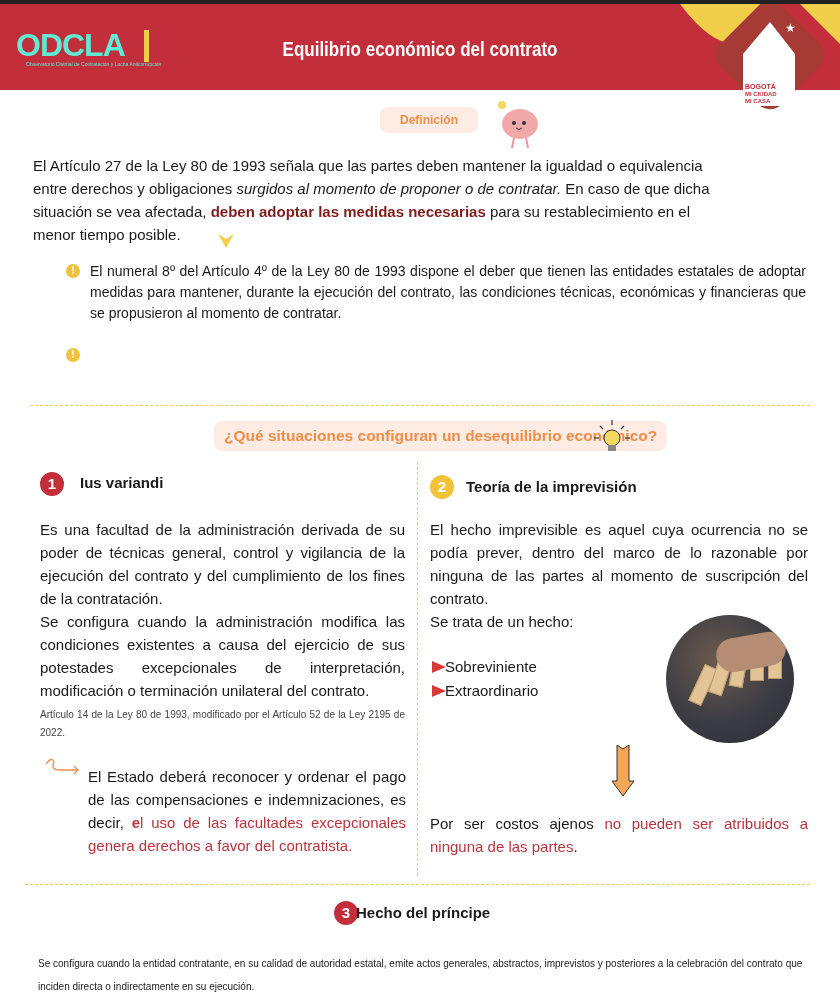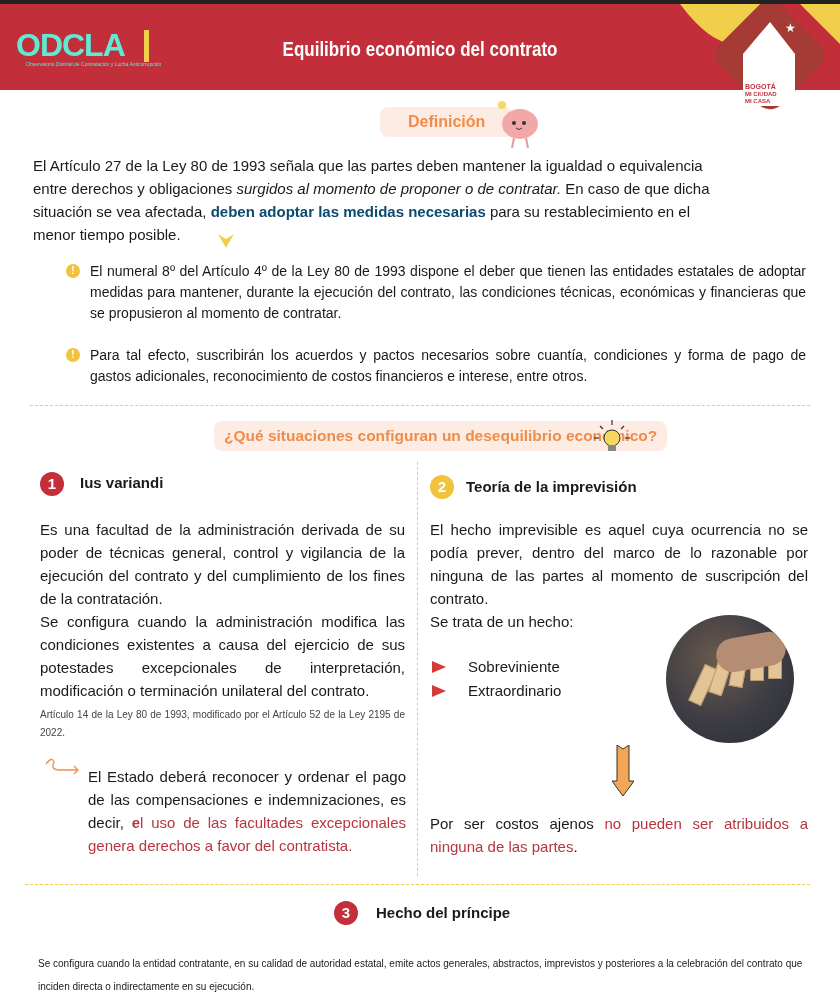--- a/index.html
+++ b/index.html
@@ -7,41 +7,41 @@
 .topline{position:absolute;left:0;top:0;width:840px;height:4px;background:#222}
 .header{position:absolute;left:0;top:4px;width:840px;height:86px;background:#c22e3a;overflow:hidden}
 .yellow-wave{position:absolute;top:0;left:640px;width:200px;height:60px}
 .logo{position:absolute;left:16px;top:26px;color:#5eead4}
 .logo .name{font-size:32px;font-weight:bold;letter-spacing:-1px;line-height:30px;font-family:"Liberation Sans",sans-serif}
 .logo .sub{font-size:5px;margin-top:1px;margin-left:10px}
 .logo-bar{position:absolute;left:144px;top:26px;width:5px;height:32px;background:#f2cf4a}
 .title{position:absolute;left:0;width:840px;top:34px;text-align:center;color:#fff;font-size:20px;font-weight:bold;font-family:"Liberation Sans Narrow","Liberation Sans",sans-serif;transform:scaleX(.85)}
 .badge{position:absolute;left:705px;top:4px;width:130px;height:130px}
 .pill{display:inline-block;background:#fdece3;color:#ef8d4a;font-weight:bold;border-radius:8px}
-.def-pill{position:absolute;left:380px;top:107px;padding:6px 28px;font-size:16px}
+.def-pill{position:absolute;left:380px;top:107px;padding:6px 20px;font-size:12px}
 .brain{position:absolute;left:490px;top:98px}
 .p{position:absolute;font-size:15px;line-height:23px}
 .intro{left:33px;top:154px;width:680px}
-.hl{color:#0c4a6e;font-weight:bold}
+.hl{color:#7f1d1d;font-weight:bold}
 .tri{position:absolute;left:218px;top:234px}
 .bullet{position:absolute;left:66px;font-size:14px;line-height:21px;width:740px;padding-left:24px;text-align:justify}
 .bullet .dot{position:absolute;left:0;top:3px;width:14px;height:14px;border-radius:50%;background:#f2c23a;color:#fff;font-size:10px;font-weight:bold;text-align:center;line-height:14px}
 .dash{position:absolute;border-top:1.5px dashed #f2cf4a}
 .q-pill{position:absolute;left:214px;top:421px;padding:6px 10px;font-size:15.5px}
 .bulb{position:absolute;left:592px;top:418px}
 .vline{position:absolute;left:417px;top:462px;height:414px;border-left:1.5px dashed #f2cf4a}
 .num{position:absolute;width:24px;height:24px;border-radius:50%;color:#fff;font-weight:bold;font-size:15px;text-align:center;line-height:24px}
 .sec-title{position:absolute;font-weight:bold;font-size:15px}
 .col1{left:40px;width:365px;text-align:justify}
 .col2{left:430px;width:378px;text-align:justify}
 .small{position:absolute;left:40px;top:706px;width:365px;font-size:10px;line-height:18px;color:#444;text-align:justify}
 .red{color:#b8343e}
 .swirl{position:absolute;left:44px;top:756px}
 .list{position:absolute;left:432px;top:655px;font-size:15px;line-height:24px}
-.list li{list-style:none;position:relative;padding-left:36px}
+.list li{list-style:none;position:relative;padding-left:13px}
 .list li .arr{position:absolute;left:0;top:6px;width:0;height:0;border-top:6px solid transparent;border-bottom:6px solid transparent;border-left:14px solid #d63a3a}
 .photo{position:absolute;left:666px;top:615px;width:128px;height:128px;border-radius:50%;background:radial-gradient(circle at 40% 35%,#6b5a4d 0%,#3c3c44 55%,#2a2c33 100%);overflow:hidden}
 .photo .dom{position:absolute;background:#e2c497;border:1px solid #b89a6e}
 .down-arrow{position:absolute;left:612px;top:745px}
 </style>
 </head>
 <body>
 
 <div class="topline"></div>
 
@@ -85,21 +85,20 @@
 <svg class="tri" width="16" height="14" viewBox="0 0 16 14">
     <path d="M0,0 L8,5 L16,0 L8,14 Z" fill="#f2cf4a"></path>
   </svg>
 
 <div class="bullet" style="top:261px">
   <span class="dot">!</span>
   <span>El numeral 8º del Artículo 4º de la Ley 80 de 1993 dispone el deber que tienen las entidades estatales de adoptar medidas para mantener, durante la ejecución del contrato, las condiciones técnicas, económicas y financieras que se propusieron al momento de contratar.</span>
 </div>
 <div class="bullet" style="top:345px">
   <span class="dot">!</span>
-  <span>Para tal efecto, suscribirán los acuerdos y pactos necesarios sobre cuantía, condiciones y forma de pago de gastos adicionales, reconocimiento de costos financieros e interese, entre otros.</span>
 </div>
 
 <div class="dash" style="left:30px;top:405px;width:780px"></div>
 
 <div class="pill q-pill">¿Qué situaciones configuran un desequilibrio económico?</div>
 <svg class="bulb" width="40" height="40" viewBox="0 0 40 40">
   <g stroke="#333" stroke-width="1.2">
       <line x1="20" y1="2" x2="20" y2="7"></line>
       <line x1="8" y1="8" x2="11" y2="11"></line>
       <line x1="32" y1="8" x2="29" y2="11"></line>
@@ -144,14 +143,14 @@
 <svg class="down-arrow" width="22" height="52" viewBox="0 0 22 52">
   <path d="M5,0 L11,4 L17,0 L17,36 L22,36 L11,51 L0,36 L5,36 Z" fill="#f3a655" stroke="#333" stroke-width="1"></path>
 </svg>
 <div class="p col2" style="top:812px">
   <span>Por ser costos ajenos </span><span class="red">no pueden ser atribuidos a ninguna de las partes</span><span>.</span>
 </div>
 
 <div class="dash" style="left:25px;top:884px;width:785px"></div>
 
 <div class="num" style="left:334px;top:901px;background:#c22e3a">3</div>
-<div class="sec-title" style="left:376px;top:904px">Hecho del príncipe</div>
+<div class="sec-title" style="left:356px;top:904px">Hecho del príncipe</div>
 <div class="p" style="left:38px;top:952px;width:775px;font-size:10px">Se configura cuando la entidad contratante, en su calidad de autoridad estatal, emite actos generales, abstractos, imprevistos y posteriores a la celebración del contrato que inciden directa o indirectamente en su ejecución.</div>
 
 </body></html>

